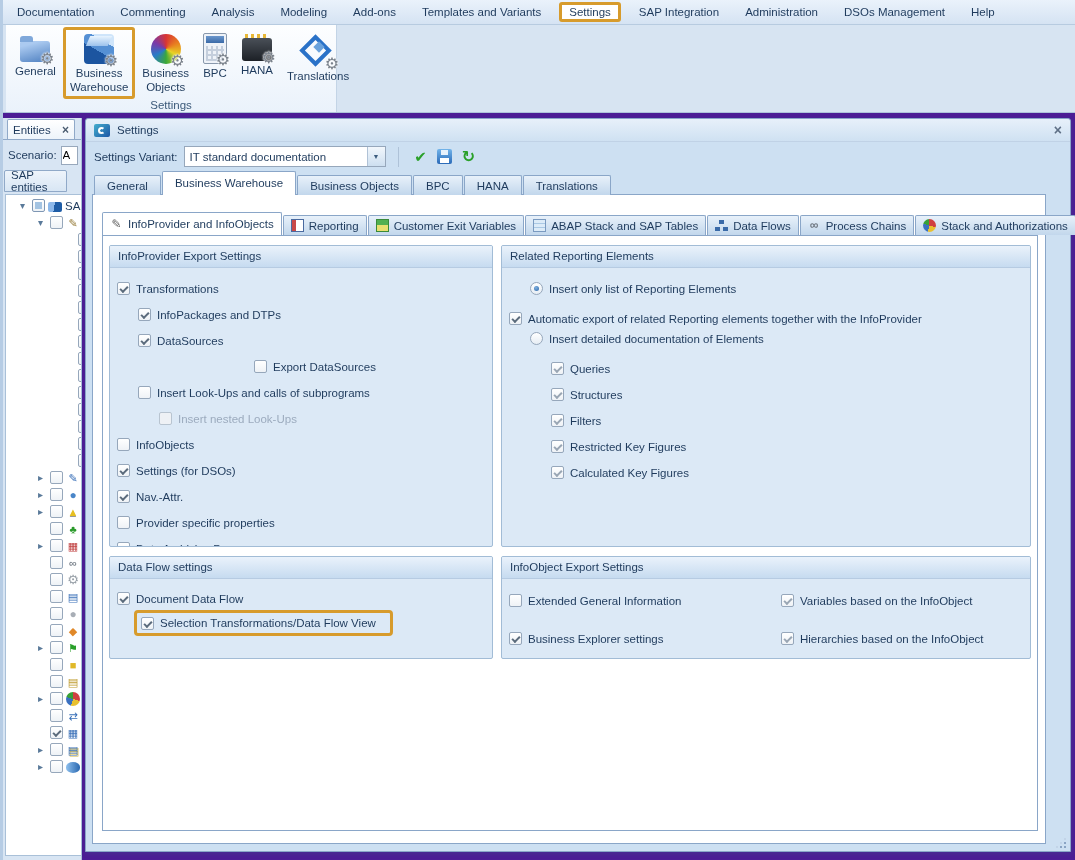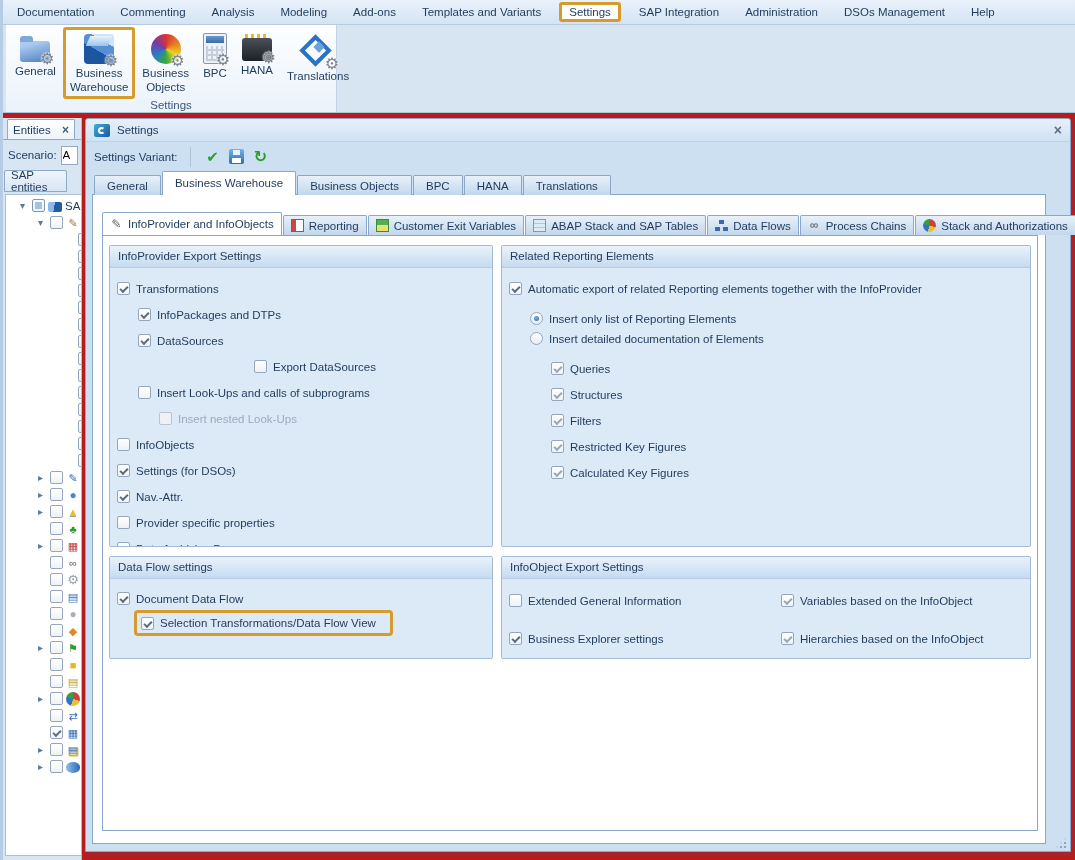--- a/index.html
+++ b/index.html
@@ -28,21 +28,21 @@
   .rbi.sphere{width:30px;height:30px;margin-top:2px;border-radius:50%;background:conic-gradient(#d83434,#e87c20,#e8d424,#3aa83a,#2a7ac8,#7a3aa8,#d83434)}
   .rbi.calc{width:24px;height:31px;background:#eef2f8;border:1px solid #8898ac;border-radius:2px;box-sizing:border-box}
   .rbi.calc::before{content:"";position:absolute;left:2px;right:2px;top:2px;height:7px;background:linear-gradient(#6a96cc,#3a6aa8)}
   .rbi.calc span{position:absolute;left:2px;right:2px;top:12px;bottom:2px;background:repeating-linear-gradient(0deg,#c4cedc 0 2px,transparent 2px 5px),repeating-linear-gradient(90deg,#c4cedc 0 2px,transparent 2px 5px)}
   .rbi.chip{width:30px;height:23px;margin-top:6px;background:linear-gradient(#4a5058,#1c2026);border-radius:3px}
   .rbi.chip::before{content:"";position:absolute;left:3px;right:3px;top:-4px;height:4px;background:repeating-linear-gradient(90deg,#e8b838 0 3px,transparent 3px 6px)}
   .rbi.trans::before{content:"";position:absolute;left:3px;top:6px;width:15px;height:15px;border:4px solid #2a72c8;transform:rotate(45deg)}
   .rbi.trans span{position:absolute;left:14px;top:10px;width:8px;height:8px;background:#6aa2dc;transform:rotate(45deg)}
 
   
-  .workspace{position:absolute;left:0;top:113px;right:0;bottom:0;background:#b91c1c}
+  .workspace{position:absolute;left:0;top:113px;right:0;bottom:0;background:#4c1d95}
 
   
   .left-panel{position:absolute;left:0;top:5px;width:79px;bottom:0;background:#d8e5f3;border-right:1px solid #a9c0d8;box-sizing:border-box}
   .entities-tab{position:absolute;left:4px;top:1px;width:68px;height:21px;background:linear-gradient(#fff,#ecf3fa);border:1px solid #90a9c8;border-bottom:none;border-radius:2px 2px 0 0;display:flex;align-items:center;justify-content:space-between;padding:0 5px;box-sizing:border-box}
   .entities-strip{position:absolute;left:0;right:0;top:21px;height:1px;background:#90a9c8}
   .x-icon{color:#4a5c70;font-weight:bold;font-size:12px;line-height:1}
   .scenario-row{position:absolute;left:0;top:26px;right:0;height:22px;display:flex;align-items:center;gap:4px;padding-left:5px}
   .scenario-input{width:13px;height:17px;background:#fff;border:1px solid #98a8bc;font:inherit;padding:0 1px;overflow:hidden}
   .sap-entities-tab{position:absolute;left:1px;right:14px;top:52px;height:22px;background:linear-gradient(#eef4fb,#d8e6f4);border:1px solid #90a9c8;border-radius:2px 2px 0 0;display:flex;align-items:center;padding-left:6px;box-sizing:border-box}
   .tree{position:absolute;left:2px;right:0;top:76px;bottom:4px;background:#fff;border:1px solid #a9c0d8;border-right:none;overflow:hidden;padding-top:2px}
@@ -379,20 +379,24 @@
 
     <div class="settings-win">
       <div class="title-bar">
         <span class="win-icon"></span>
         <span>Settings</span>
         <span class="win-close">×</span>
       </div>
 
       <div class="var-toolbar">
         <span>Settings Variant:</span>
+        <div class="combo">
+          <input readonly="" value="IT standard documentation" style="">
+          <div class="combo-btn"></div>
+        </div>
         <div class="tb-sep"></div>
         <div class="tb-ic tb-check"></div>
         <div class="tb-ic">
             <span class="tb-save-body"></span>
           </div>
         <div class="tb-ic tb-refresh"></div>
       </div>
 
       <div class="tab-strip">
           <div class="tab">General</div>
@@ -481,27 +485,27 @@
                   </div>
                   <div class="opt-row" style="padding-left: 7px;">
                     <span class="cb checked"></span>
                     <span class="opt-label">Data Archiving Processes</span>
                   </div>
                 </div>
               </section>
               <section class="groupbox g-rre">
                 <header class="gb-title">Related Reporting Elements</header>
                 <div class="gb-body">
-                  <div class="opt-row" style="padding-left: 7px;">
-                    <span class="cb checked"></span>
-                    <span class="opt-label">Automatic export of related Reporting elements together with the InfoProvider</span>
-                  </div>
                   <div class="opt-row radio-row" style="padding-left: 28px;">
                     <span class="rd sel"></span>
                     <span class="opt-label">Insert only list of Reporting Elements</span>
+                  </div>
+                  <div class="opt-row" style="padding-left: 7px;">
+                    <span class="cb checked"></span>
+                    <span class="opt-label">Automatic export of related Reporting elements together with the InfoProvider</span>
                   </div>
                   <div class="opt-row radio-row" style="padding-left: 28px;">
                     <span class="rd"></span>
                     <span class="opt-label">Insert detailed documentation of Elements</span>
                   </div>
                   <div class="opt-row" style="padding-left: 49px;">
                     <span class="cb checked gray"></span>
                     <span class="opt-label">Queries</span>
                   </div>
                   <div class="opt-row" style="padding-left: 49px;">

